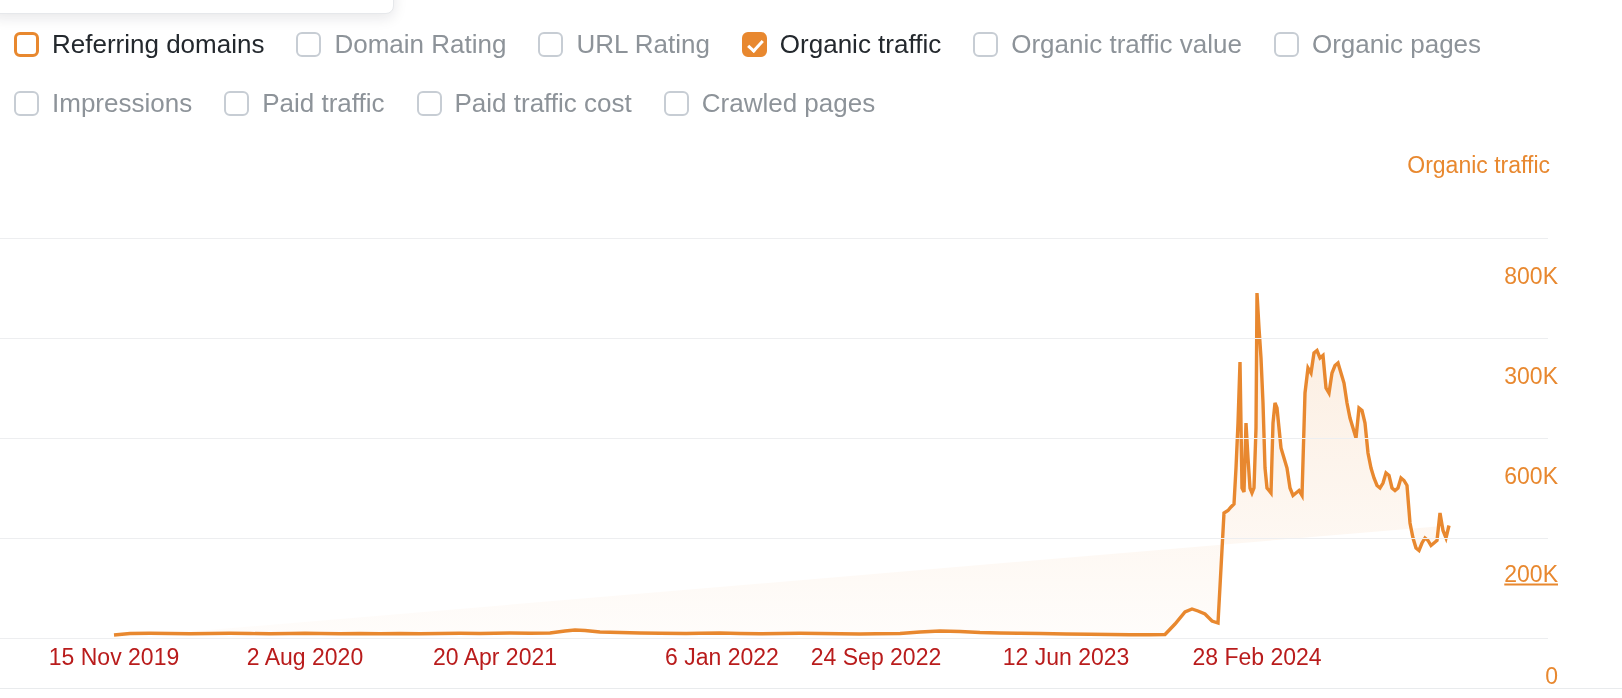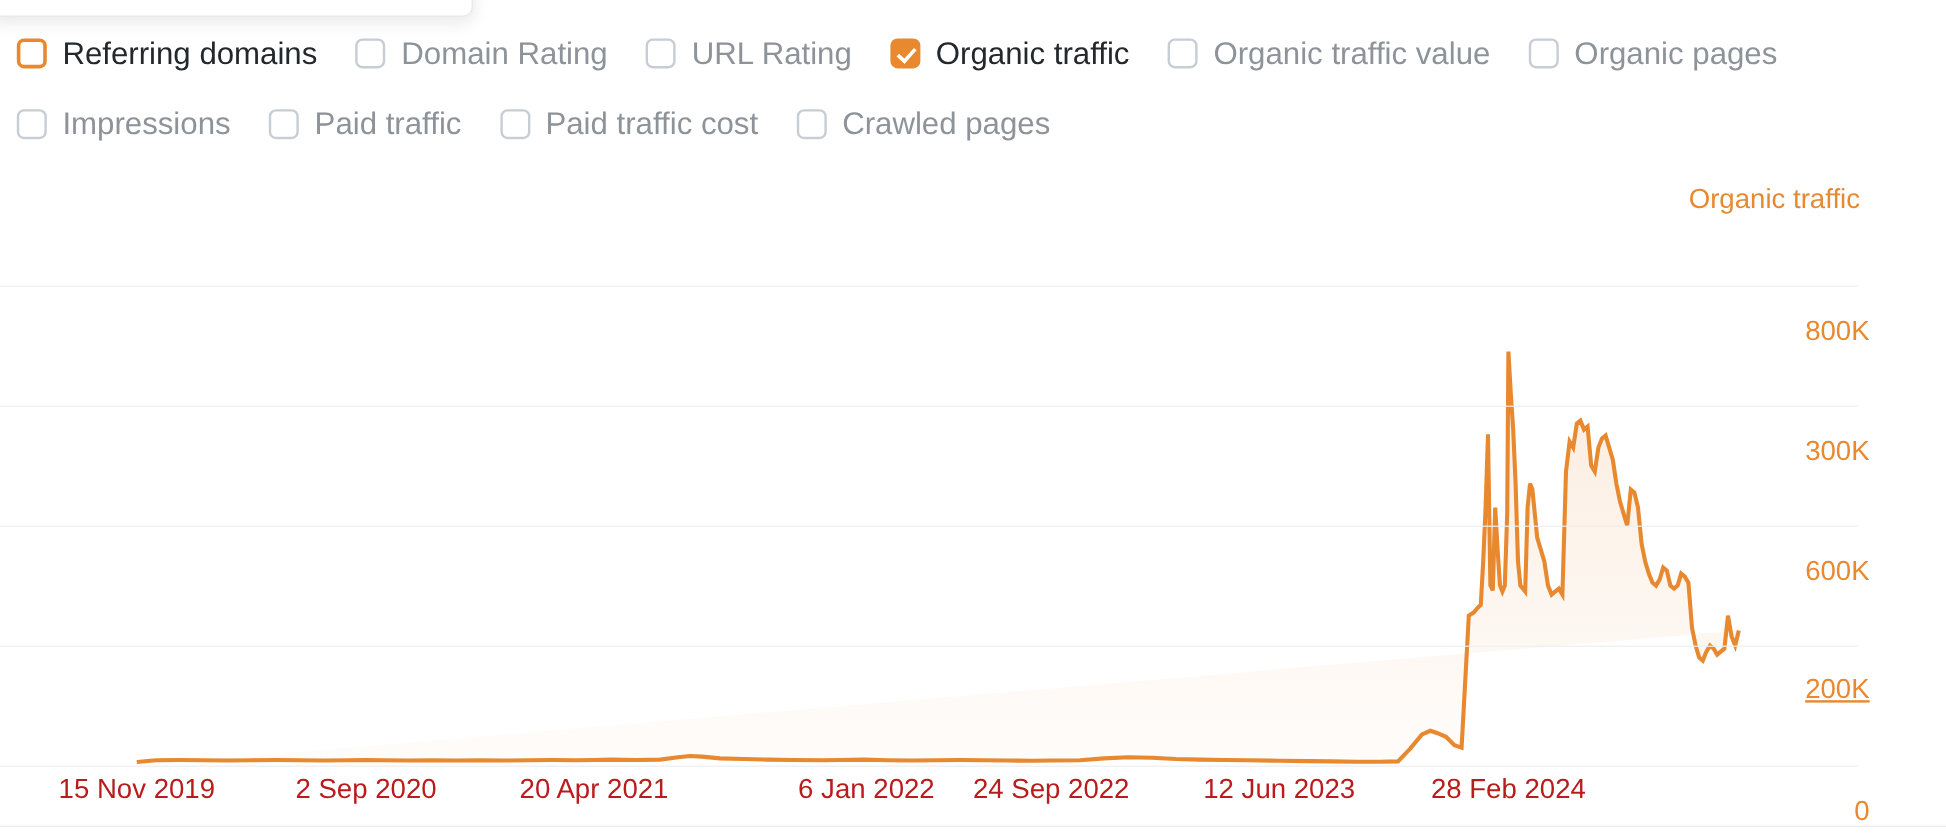--- a/index.html
+++ b/index.html
@@ -246,21 +246,21 @@
         </svg>
       </div>
     <div class="gridline" style="top: 50px;"></div>
         <div class="gridline" style="top: 150px;"></div>
         <div class="gridline" style="top: 250px;"></div>
         <div class="gridline" style="top: 350px;"></div>
         <div class="gridline" style="top: 450px;"></div>
       </div>
     <div class="xaxis">
         <div class="xtick" style="left: 114px;">15 Nov 2019</div>
-        <div class="xtick" style="left: 305px;">2 Sep 2020</div>
+        <div class="xtick" style="left: 305px;">2 Aug 2020</div>
         <div class="xtick" style="left: 495px;">20 Apr 2021</div>
         <div class="xtick" style="left: 722px;">6 Jan 2022</div>
         <div class="xtick" style="left: 876px;">24 Sep 2022</div>
         <div class="xtick" style="left: 1066px;">12 Jun 2023</div>
         <div class="xtick" style="left: 1257px;">28 Feb 2024</div>
       </div>
   <div class="ytick" style="top: 128px; right: 64px;">800K</div>
       <div class="ytick" style="top: 228px; right: 64px;">300K</div>
       <div class="ytick" style="top: 328px; right: 64px;">600K</div>
       <div class="ytick" style="top: 426px; right: 64px; text-decoration: underline;">200K</div>

